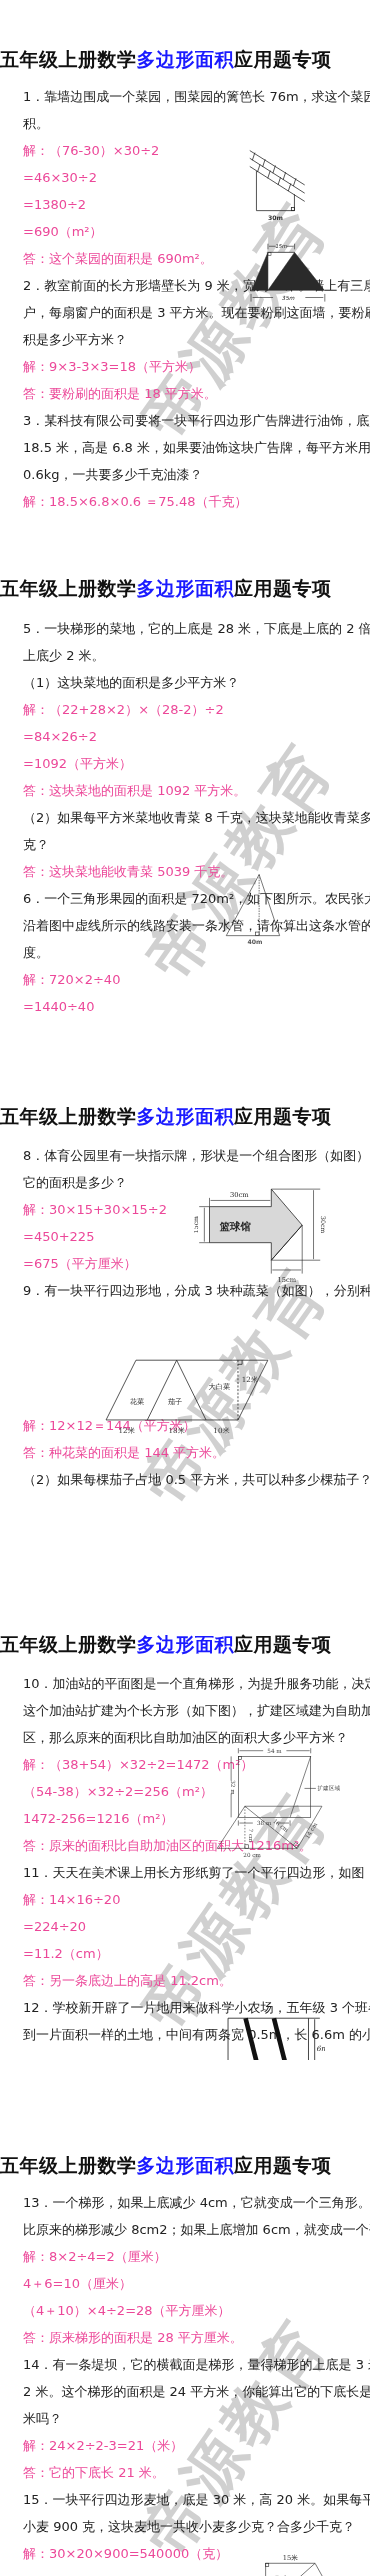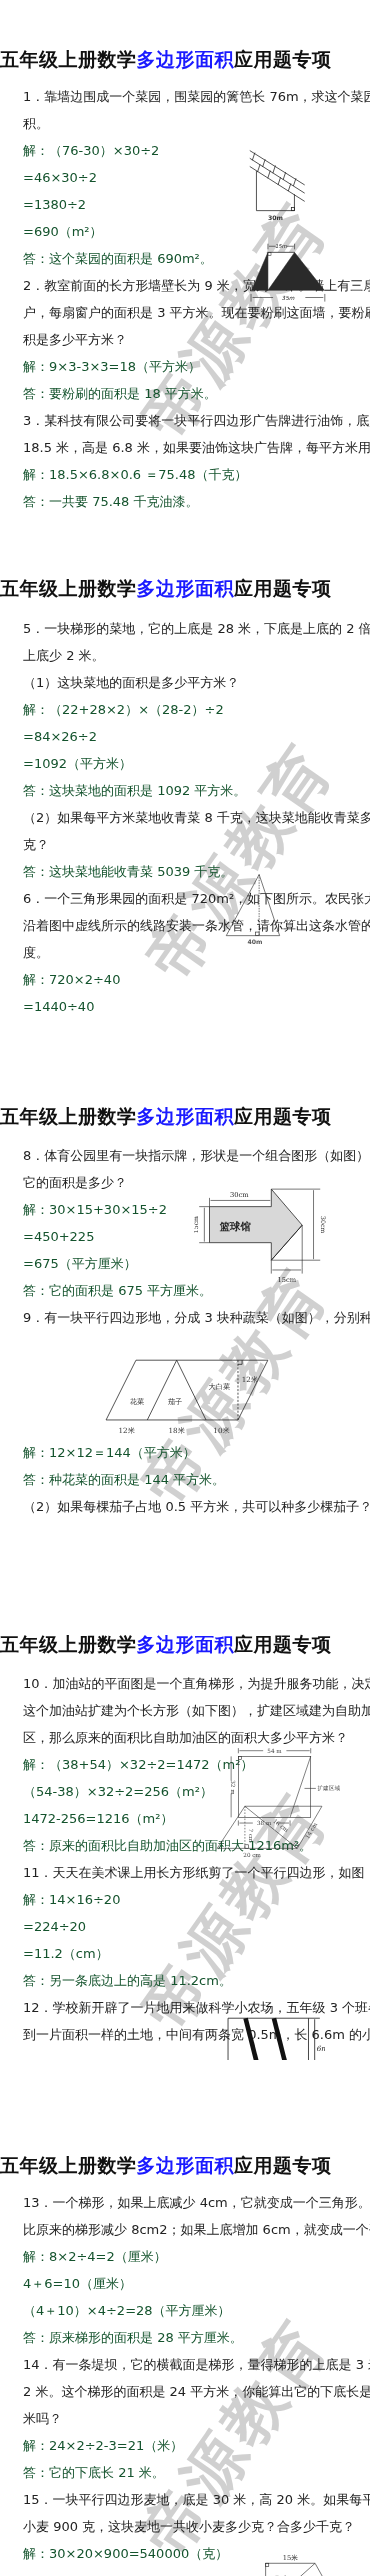--- a/index.html
+++ b/index.html
@@ -8,21 +8,21 @@
   .page-title {
     position: absolute; left: 0; width: 371px; text-align: left;
     font-family: "DejaVu Serif", "Liberation Serif", serif;
     font-size: 19px; font-weight: bold; letter-spacing: 0.5px; color: #111;
     white-space: nowrap;
   }
   .page-title .hl { color: #1a1aff; }
   .content { position: absolute; left: 23px; width: 330px; }
   .line { font-size: 13px; line-height: 27px; white-space: nowrap; }
   .q { color: #222; }
-  .ans { color: #14532d; }
+  .ans { color: #ec4899; }
   .figure { position: absolute; }
   .figure svg { display: block; }
   .watermark {
     position: absolute; font-size: 62px; font-weight: bold; color: rgba(150,150,150,0.45);
     transform: rotate(-55deg); transform-origin: left top; white-space: nowrap;
     font-family: "DejaVu Sans", sans-serif; pointer-events: none; letter-spacing: 5.2px;
   }
 </style>
 </head>
 <body>
@@ -40,20 +40,21 @@
       <div class="line ans">=1380÷2</div>
       <div class="line ans">=690（m²）</div>
       <div class="line ans">答：这个菜园的面积是 690m²。</div>
       <div class="line q">2．教室前面的长方形墙壁长为 9 米，宽为 3 米。墙上有三扇窗</div>
       <div class="line q">户，每扇窗户的面积是 3 平方米。现在要粉刷这面墙，要粉刷的面</div>
       <div class="line q">积是多少平方米？</div>
       <div class="line ans">解：9×3-3×3=18（平方米）</div>
       <div class="line ans">答：要粉刷的面积是 18 平方米。</div>
       <div class="line q">3．某科技有限公司要将一块平行四边形广告牌进行油饰，底是</div>
       <div class="line q">18.5 米，高是 6.8 米，如果要油饰这块广告牌，每平方米用油漆</div>
+      <div class="line q">0.6kg，一共要多少千克油漆？</div>
       <div class="line ans">解：18.5×6.8×0.6 ＝75.48（千克）</div>
       <div class="line ans">答：一共要 75.48 千克油漆。</div>
     </div>
 
   <div class="figure" style="left:247px;top:148px;">
     <svg width="62" height="77" viewBox="0 0 120 150">
       <g stroke="#222" stroke-width="1.5" fill="none">
         <line x1="5" y1="5" x2="112" y2="72"></line>
         <line x1="5" y1="20" x2="112" y2="88"></line>
         <line x1="5" y1="36" x2="112" y2="104"></line>
@@ -137,21 +138,20 @@
   <div class="page-title" style="top:74px;">
     <span>五年级上册数学</span><span class="hl">多边形面积</span><span>应用题专项</span>
   </div>
   <div class="watermark" style="left:124px;top:443px;">帝源教育</div>
   <div class="content" style="top:112px;">
       <div class="line q">8．体育公园里有一块指示牌，形状是一个组合图形（如图），求</div>
       <div class="line q">它的面积是多少？</div>
       <div class="line ans">解：30×15+30×15÷2</div>
       <div class="line ans">=450+225</div>
       <div class="line ans">=675（平方厘米）</div>
-      <div class="line ans">答：它的面积是 675 平方厘米。</div>
       <div class="line q">9．有一块平行四边形地，分成 3 块种蔬菜（如图），分别种花</div>
       <div class="line q">&nbsp;</div>
       <div class="line q">&nbsp;</div>
       <div class="line q">&nbsp;</div>
       <div class="line q">&nbsp;</div>
       <div class="line ans">解：12×12＝144（平方米）</div>
       <div class="line ans">答：种花菜的面积是 144 平方米。</div>
       <div class="line q">（2）如果每棵茄子占地 0.5 平方米，共可以种多少棵茄子？</div>
     </div>
 

